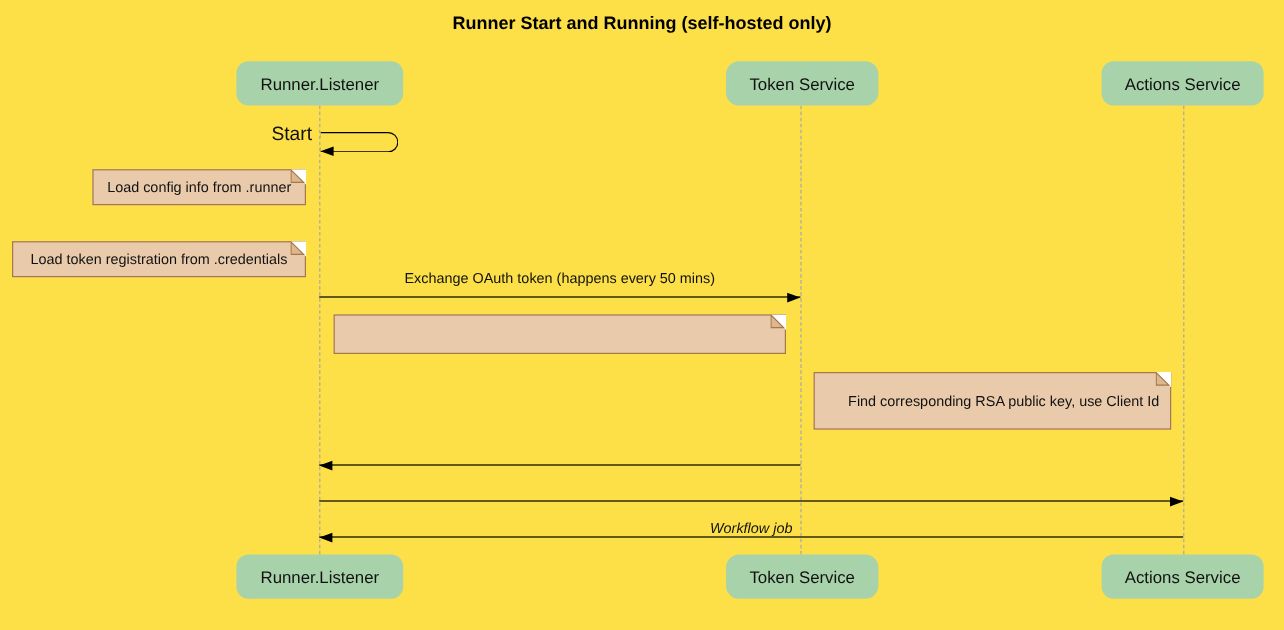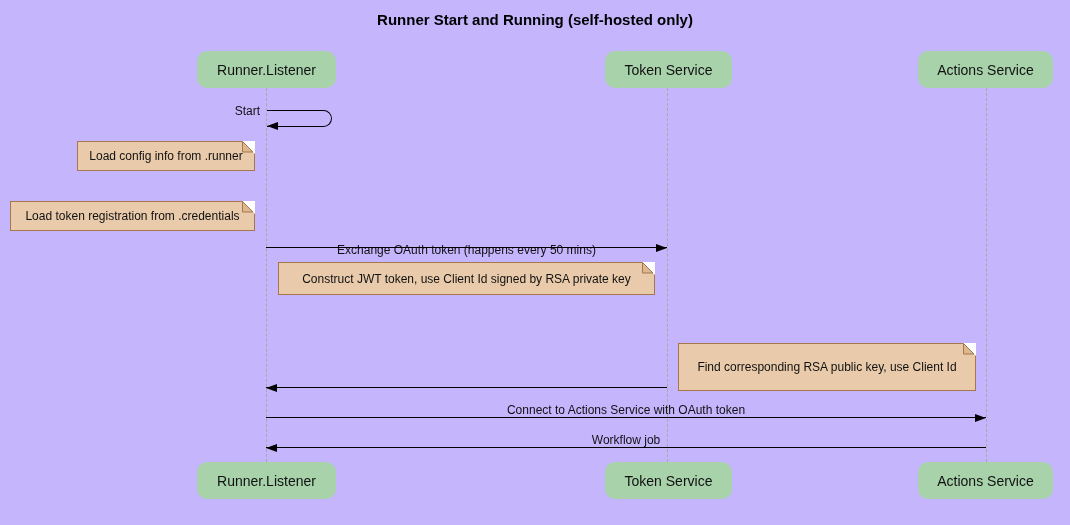--- a/index.html
+++ b/index.html
@@ -1,32 +1,32 @@
 <!DOCTYPE html>
 <html style="--participant-fill: #a8d2aa; --note-fill: #e9cbab; --note-border: #a5774b; --note-fold-fill: #ddb88e; --lifeline: #a8a8a8; --arrow: #000000;"><head>
 <meta charset="utf-8">
 <style>
   html,body { margin:0; padding:0; background:#fff; }
   #diagram {
-    position:relative; width:1070px; height:525px; background:#c4b5fd;
+    position:relative; width:1070px; height:525px; background:#fde047;
     font-family:"Liberation Sans", sans-serif; color:#111; overflow:hidden;
   }
   .title {
     position:absolute; left:0; top:11px; width:100%; text-align:center;
     font-size:15px; font-weight:bold; color:#000;
   }
   .participant {
     position:absolute; height:37px; background:var(--participant-fill);
     border-radius:10px; display:flex; align-items:center; justify-content:center;
     font-size:14px; color:#111;
   }
   .p-top { top:51px; }
   .p-bottom { top:462px; }
   .p1 { left:197px; width:139px; }
-  .p2 { left:605px; width:127px; }
+  .p2 { left:605px; width:127px;border-radius:11px; }
   .p3 { left:918px; width:135px;align-items:center; }
   .lifeline {
     position:absolute; top:88px; height:374px; width:0;
     border-left:1px dashed var(--lifeline);
   }
   .ll1 { left:266px; } .ll2 { left:667px; } .ll3 { left:986px; }
   .msg-label {
     position:absolute; font-size:12px; text-align:center; color:#111; height:14px; line-height:14px;
   }
   .msg-line {
@@ -36,34 +36,34 @@
     position:absolute; width:0; height:0;
     border-top:4.5px solid transparent; border-bottom:4.5px solid transparent;
     border-left:11px solid var(--arrow);
   }
   .arrow-left {
     position:absolute; width:0; height:0;
     border-top:4.5px solid transparent; border-bottom:4.5px solid transparent;
     border-right:11px solid var(--arrow);
   }
   .self-label {
-    position:absolute; left:140px; width:120px; top:104px; text-align:right; font-size:12px;
+    position:absolute; left:140px; width:120px; top:104px; text-align:right; font-size:16px;
   }
   .self-loop {
     position:absolute; left:267px; top:110px; width:64px; height:15px;
     border:1.5px solid var(--arrow); border-left:none;
     border-radius:0 10px 10px 0;
   }
   .note {
     position:absolute; background:var(--note-fill); border:1px solid var(--note-border);
     font-size:12px; color:#111; box-sizing:border-box;
     display:flex; align-items:center; justify-content:center;
     padding:0 9px; 
   }
-  .note.left-align { justify-content:center; text-align:left;margin-top:33px; }
+  .note.left-align { justify-content:flex-end; text-align:left; }
   .note .fold { position:absolute; top:-1px; right:-1px; }
   .fold-white { fill:#ffffff; }
   .fold-flap { fill:var(--note-fold-fill); stroke:var(--note-border); stroke-width:1; }
   .note-lines span { display:block; line-height:18px; }
   .n1 { left:77px;  top:141px; width:178px; height:30px; }
   .n2 { left:10px;  top:201px; width:245px; height:30px; }
   .n3 { left:278px; top:262px; width:377px; height:33px; }
   .n4 { left:678px; top:310px; width:298px; height:48px; }
 </style>
 </head>
@@ -100,50 +100,48 @@
   </div>
 
   <div class="note n2">
     <span>Load token registration from .credentials</span>
     <svg class="fold" width="13" height="13" viewBox="0 0 13 13">
       <path class="fold-white" d="M0 0 L13 0 L13 13 Z"></path>
       <path class="fold-flap" d="M0.5 0.5 L11 11 L0.5 11 Z"></path>
     </svg>
   </div>
 
-  <div class="msg-label" style="left:276px; width:381px; top:243px;">Exchange OAuth token (happens every 50 mins)</div>
+  <div class="msg-label" style="left:276px; width:381px; top:225px;">Exchange OAuth token (happens every 50 mins)</div>
   <div class="msg-line" style="left:266px; width:401px; top:247px;"></div>
   <div class="arrow-right" style="left:656px; top:243.5px;"></div>
 
   <div class="note n3">
-    <span>Construct JWT token, use Client Id signed by RSA private key</span>
     <svg class="fold" width="13" height="13" viewBox="0 0 13 13">
       <path class="fold-white" d="M0 0 L13 0 L13 13 Z"></path>
       <path class="fold-flap" d="M0.5 0.5 L11 11 L0.5 11 Z"></path>
     </svg>
   </div>
 
   <div class="note n4 left-align">
     <div class="note-lines">
       <span>Find corresponding RSA public key, use Client Id</span>
     </div>
     <svg class="fold" width="13" height="13" viewBox="0 0 13 13">
       <path class="fold-white" d="M0 0 L13 0 L13 13 Z"></path>
       <path class="fold-flap" d="M0.5 0.5 L11 11 L0.5 11 Z"></path>
     </svg>
   </div>
 
   <div class="msg-line" style="left:266px; width:401px; top:387px;"></div>
   <div class="arrow-left" style="left:266px; top:383.5px;"></div>
 
-  <div class="msg-label" style="left:266px; width:720px; top:403px;">Connect to Actions Service with OAuth token</div>
   <div class="msg-line" style="left:266px; width:720px; top:417px;"></div>
   <div class="arrow-right" style="left:975px; top:413.5px;"></div>
 
-  <div class="msg-label" style="left:266px; width:720px; top:433px;">Workflow job</div>
+  <div class="msg-label" style="left:266px; width:720px; top:433px;font-style:italic;">Workflow job</div>
   <div class="msg-line" style="left:266px; width:720px; top:447px;"></div>
   <div class="arrow-left" style="left:266px; top:443.5px;"></div>
 
   <div class="participant p-bottom p1">
     <span>Runner.Listener</span>
   </div>
   <div class="participant p-bottom p2">
     <span>Token Service</span>
   </div>
   <div class="participant p-bottom p3">

